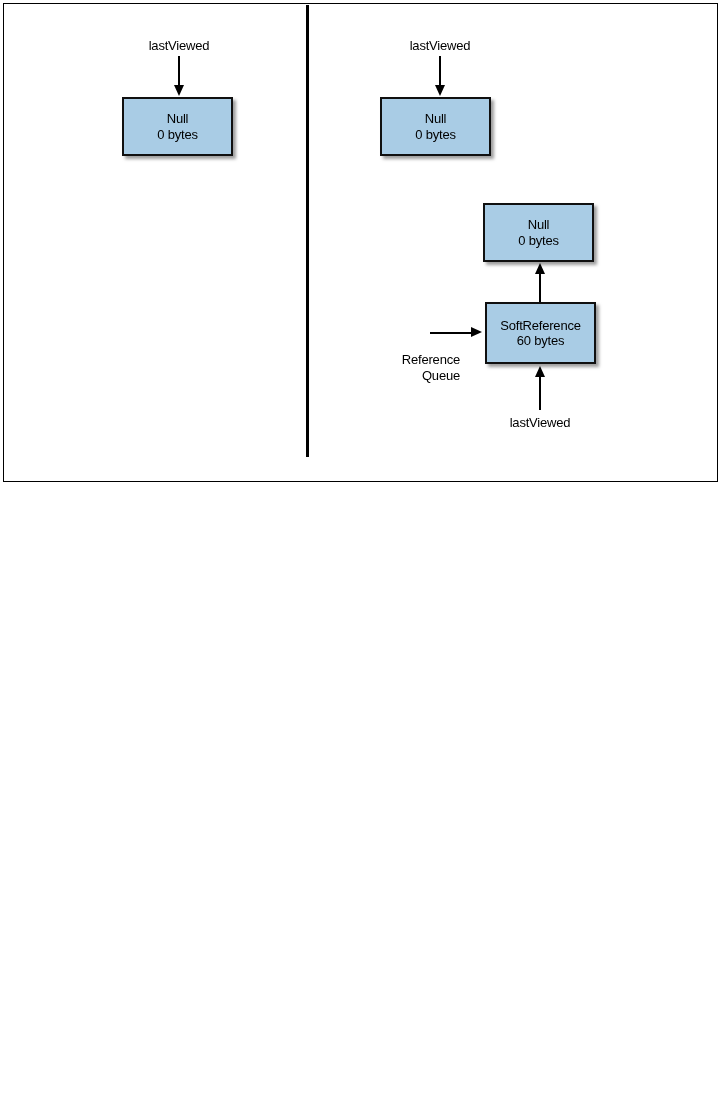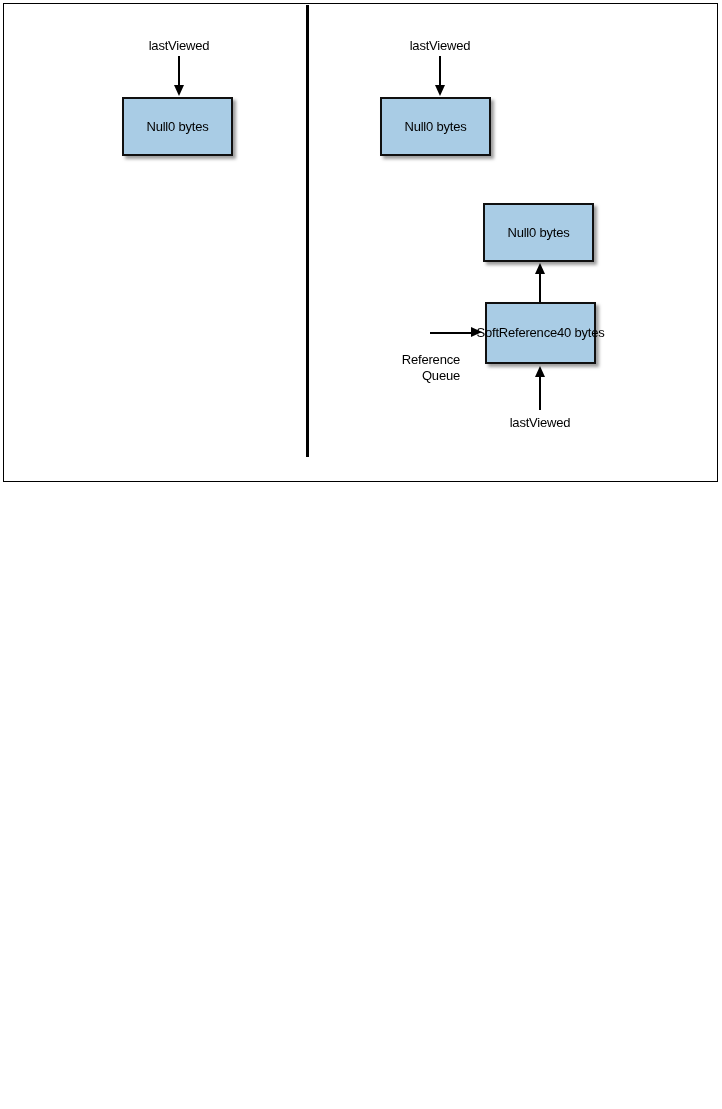--- a/index.html
+++ b/index.html
@@ -35,21 +35,21 @@
   }
 
   
   .obj-box {
     position: absolute;
     box-sizing: border-box;
     background: #a9cce5;
     border: 2.2px solid #101010;
     box-shadow: 3px 3px 3px rgba(80,80,80,0.55);
     display: flex;
-    flex-direction: row;
+    flex-direction: column;
     align-items: center;
     justify-content: center;
     line-height: 1.18;
   }
   .obj-box .obj-line {
     color: #000000;
     font-size: 13px;
     font-family: "Liberation Sans", sans-serif;
     letter-spacing: -0.2px;
     white-space: nowrap;
@@ -131,21 +131,21 @@
   <div class="obj-box" style="left:479px; top:199px; width:111px; height:59px;">
     <span class="obj-line">Null</span>
     <span class="obj-line">0 bytes</span>
   </div>
 
   <div class="arrow-v" style="left:535px; top:270px; height:28px;"></div>
   <div class="head-up" style="left:530.5px; top:259px;"></div>
 
   <div class="obj-box" style="left:481px; top:298px; width:111px; height:62px;">
     <span class="obj-line">SoftReference</span>
-    <span class="obj-line">40 bytes</span>
+    <span class="obj-line">60 bytes</span>
   </div>
 
   <div class="label right" style="left:380px; top:304px; width:76px;">Reference</div>
   <div class="label right" style="left:380px; top:320px; width:76px;">Queue</div>
 
   <div class="arrow-h" style="left:426px; top:327.5px; width:42px;"></div>
   <div class="head-right" style="left:467px; top:323px;"></div>
 
   <div class="arrow-v" style="left:535px; top:373px; height:33px;"></div>
   <div class="head-up" style="left:530.5px; top:362px;"></div>

